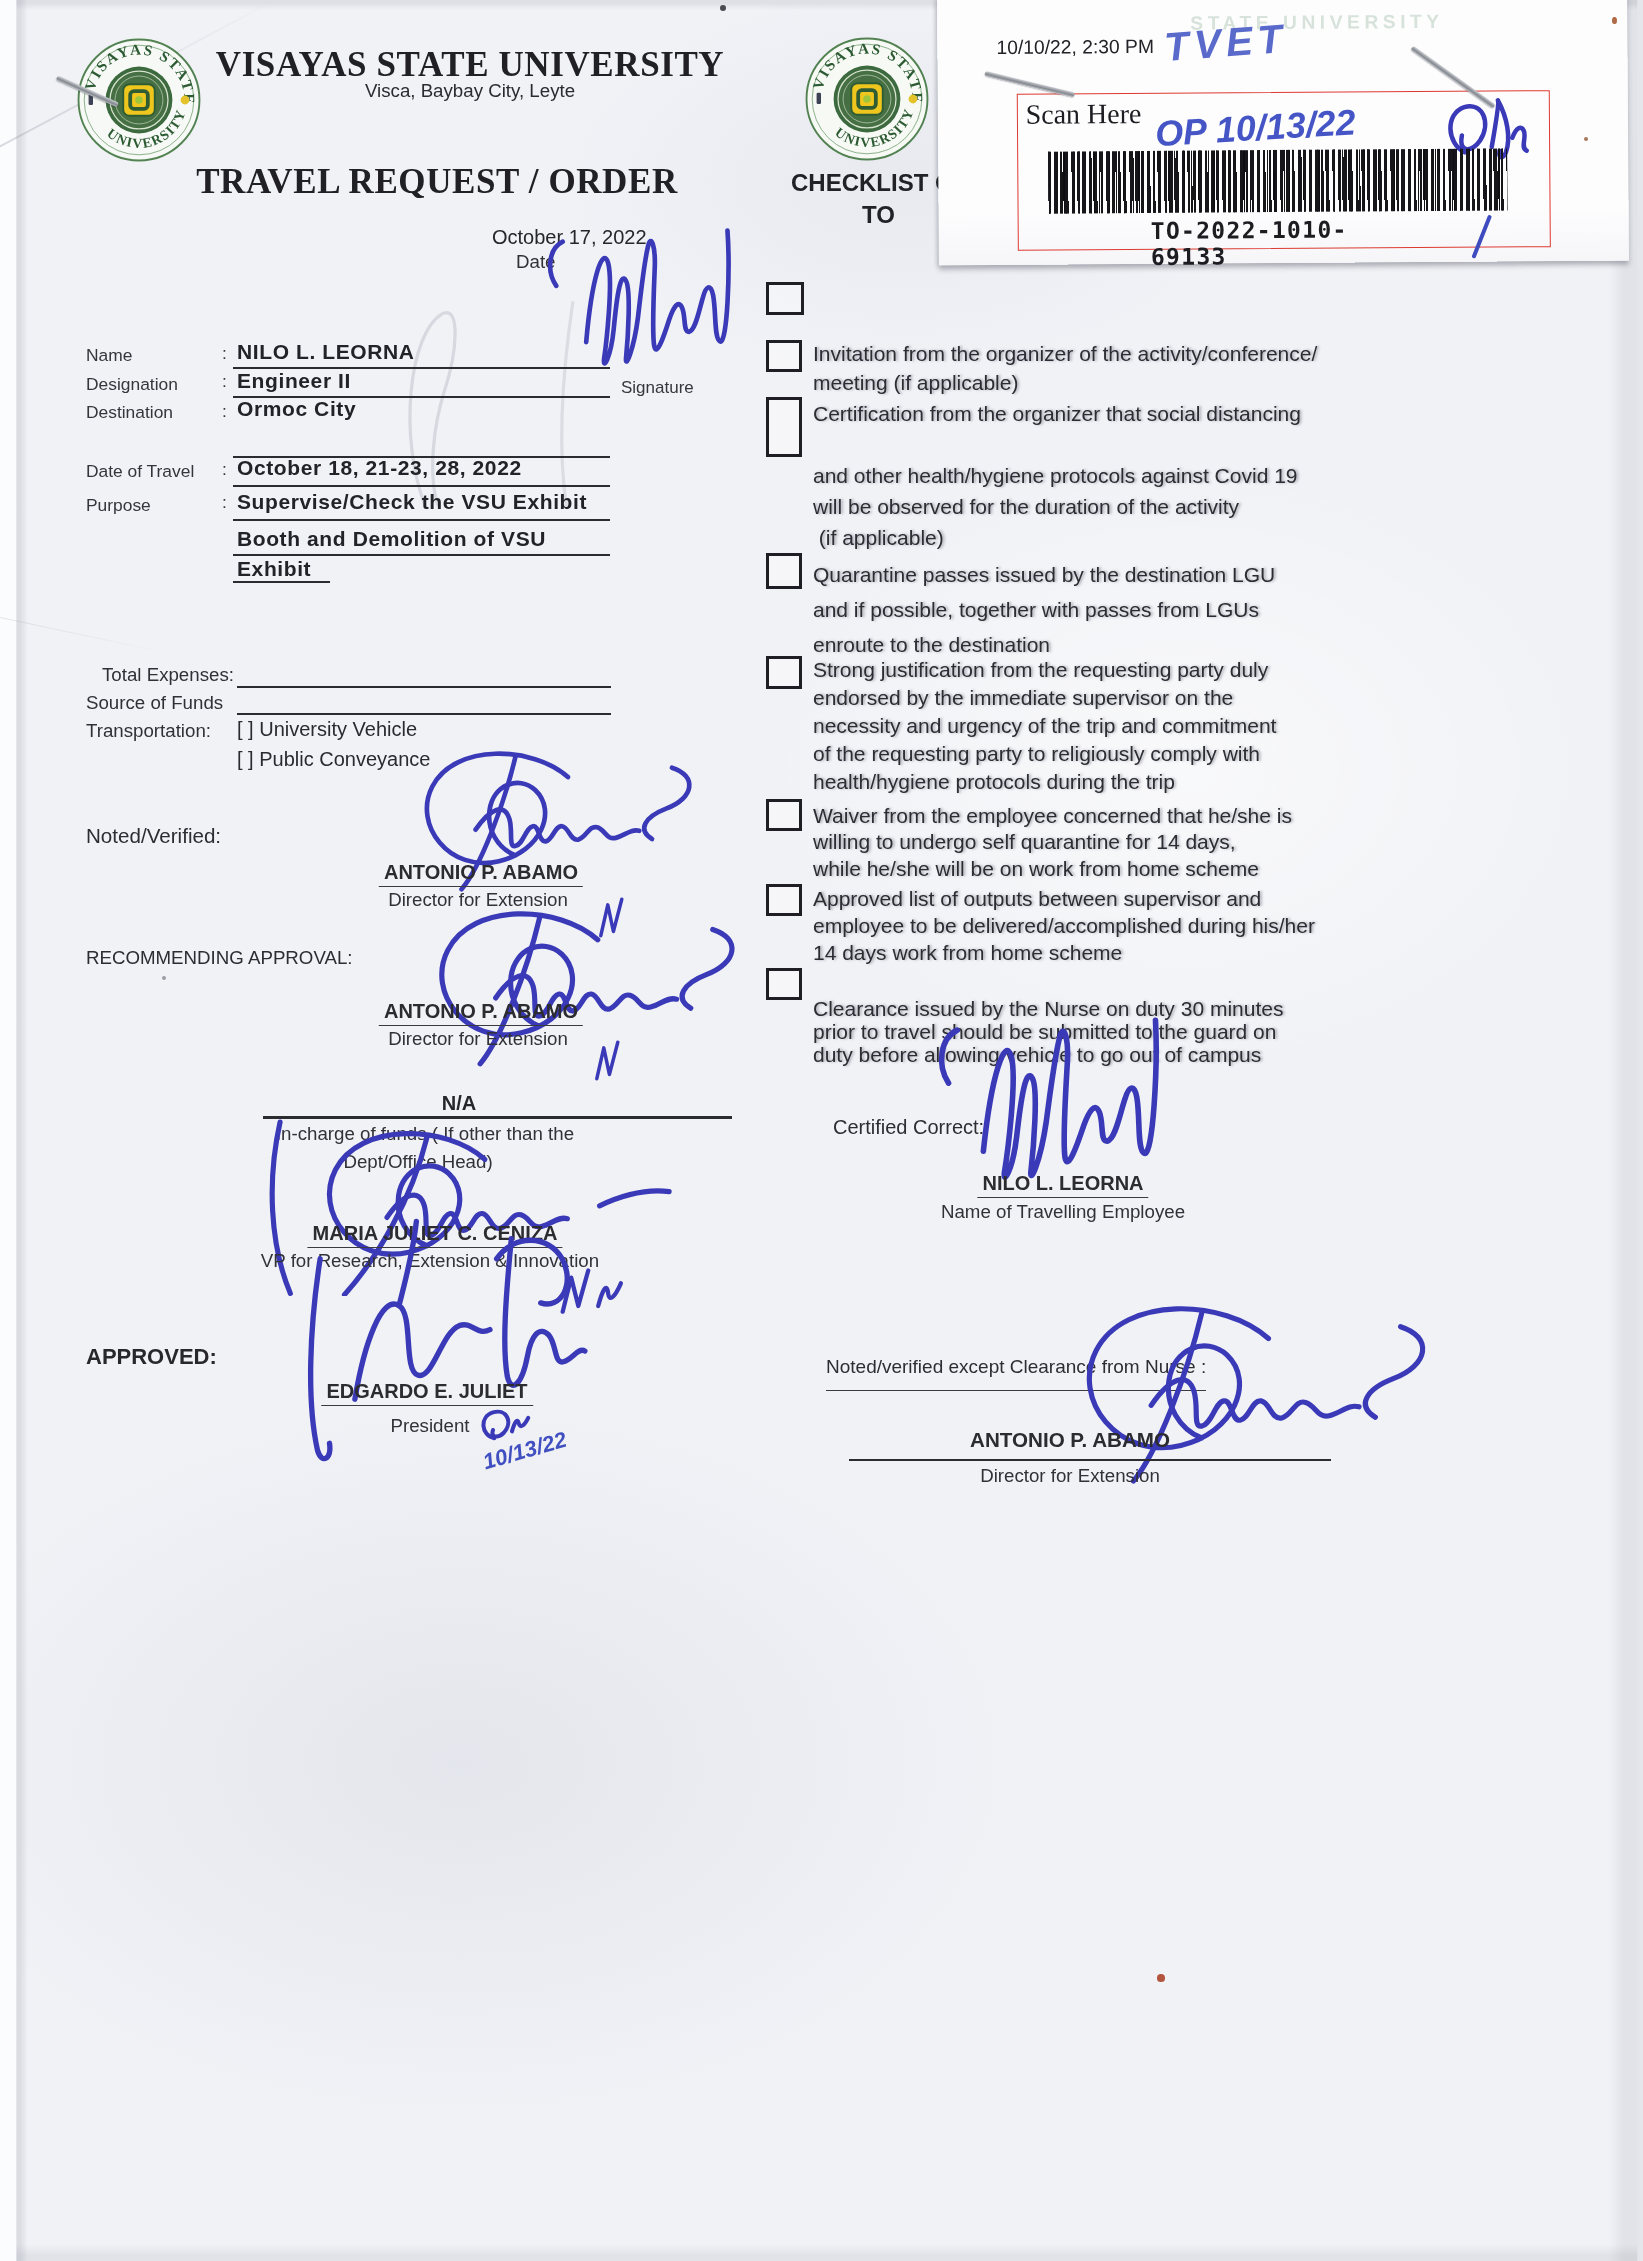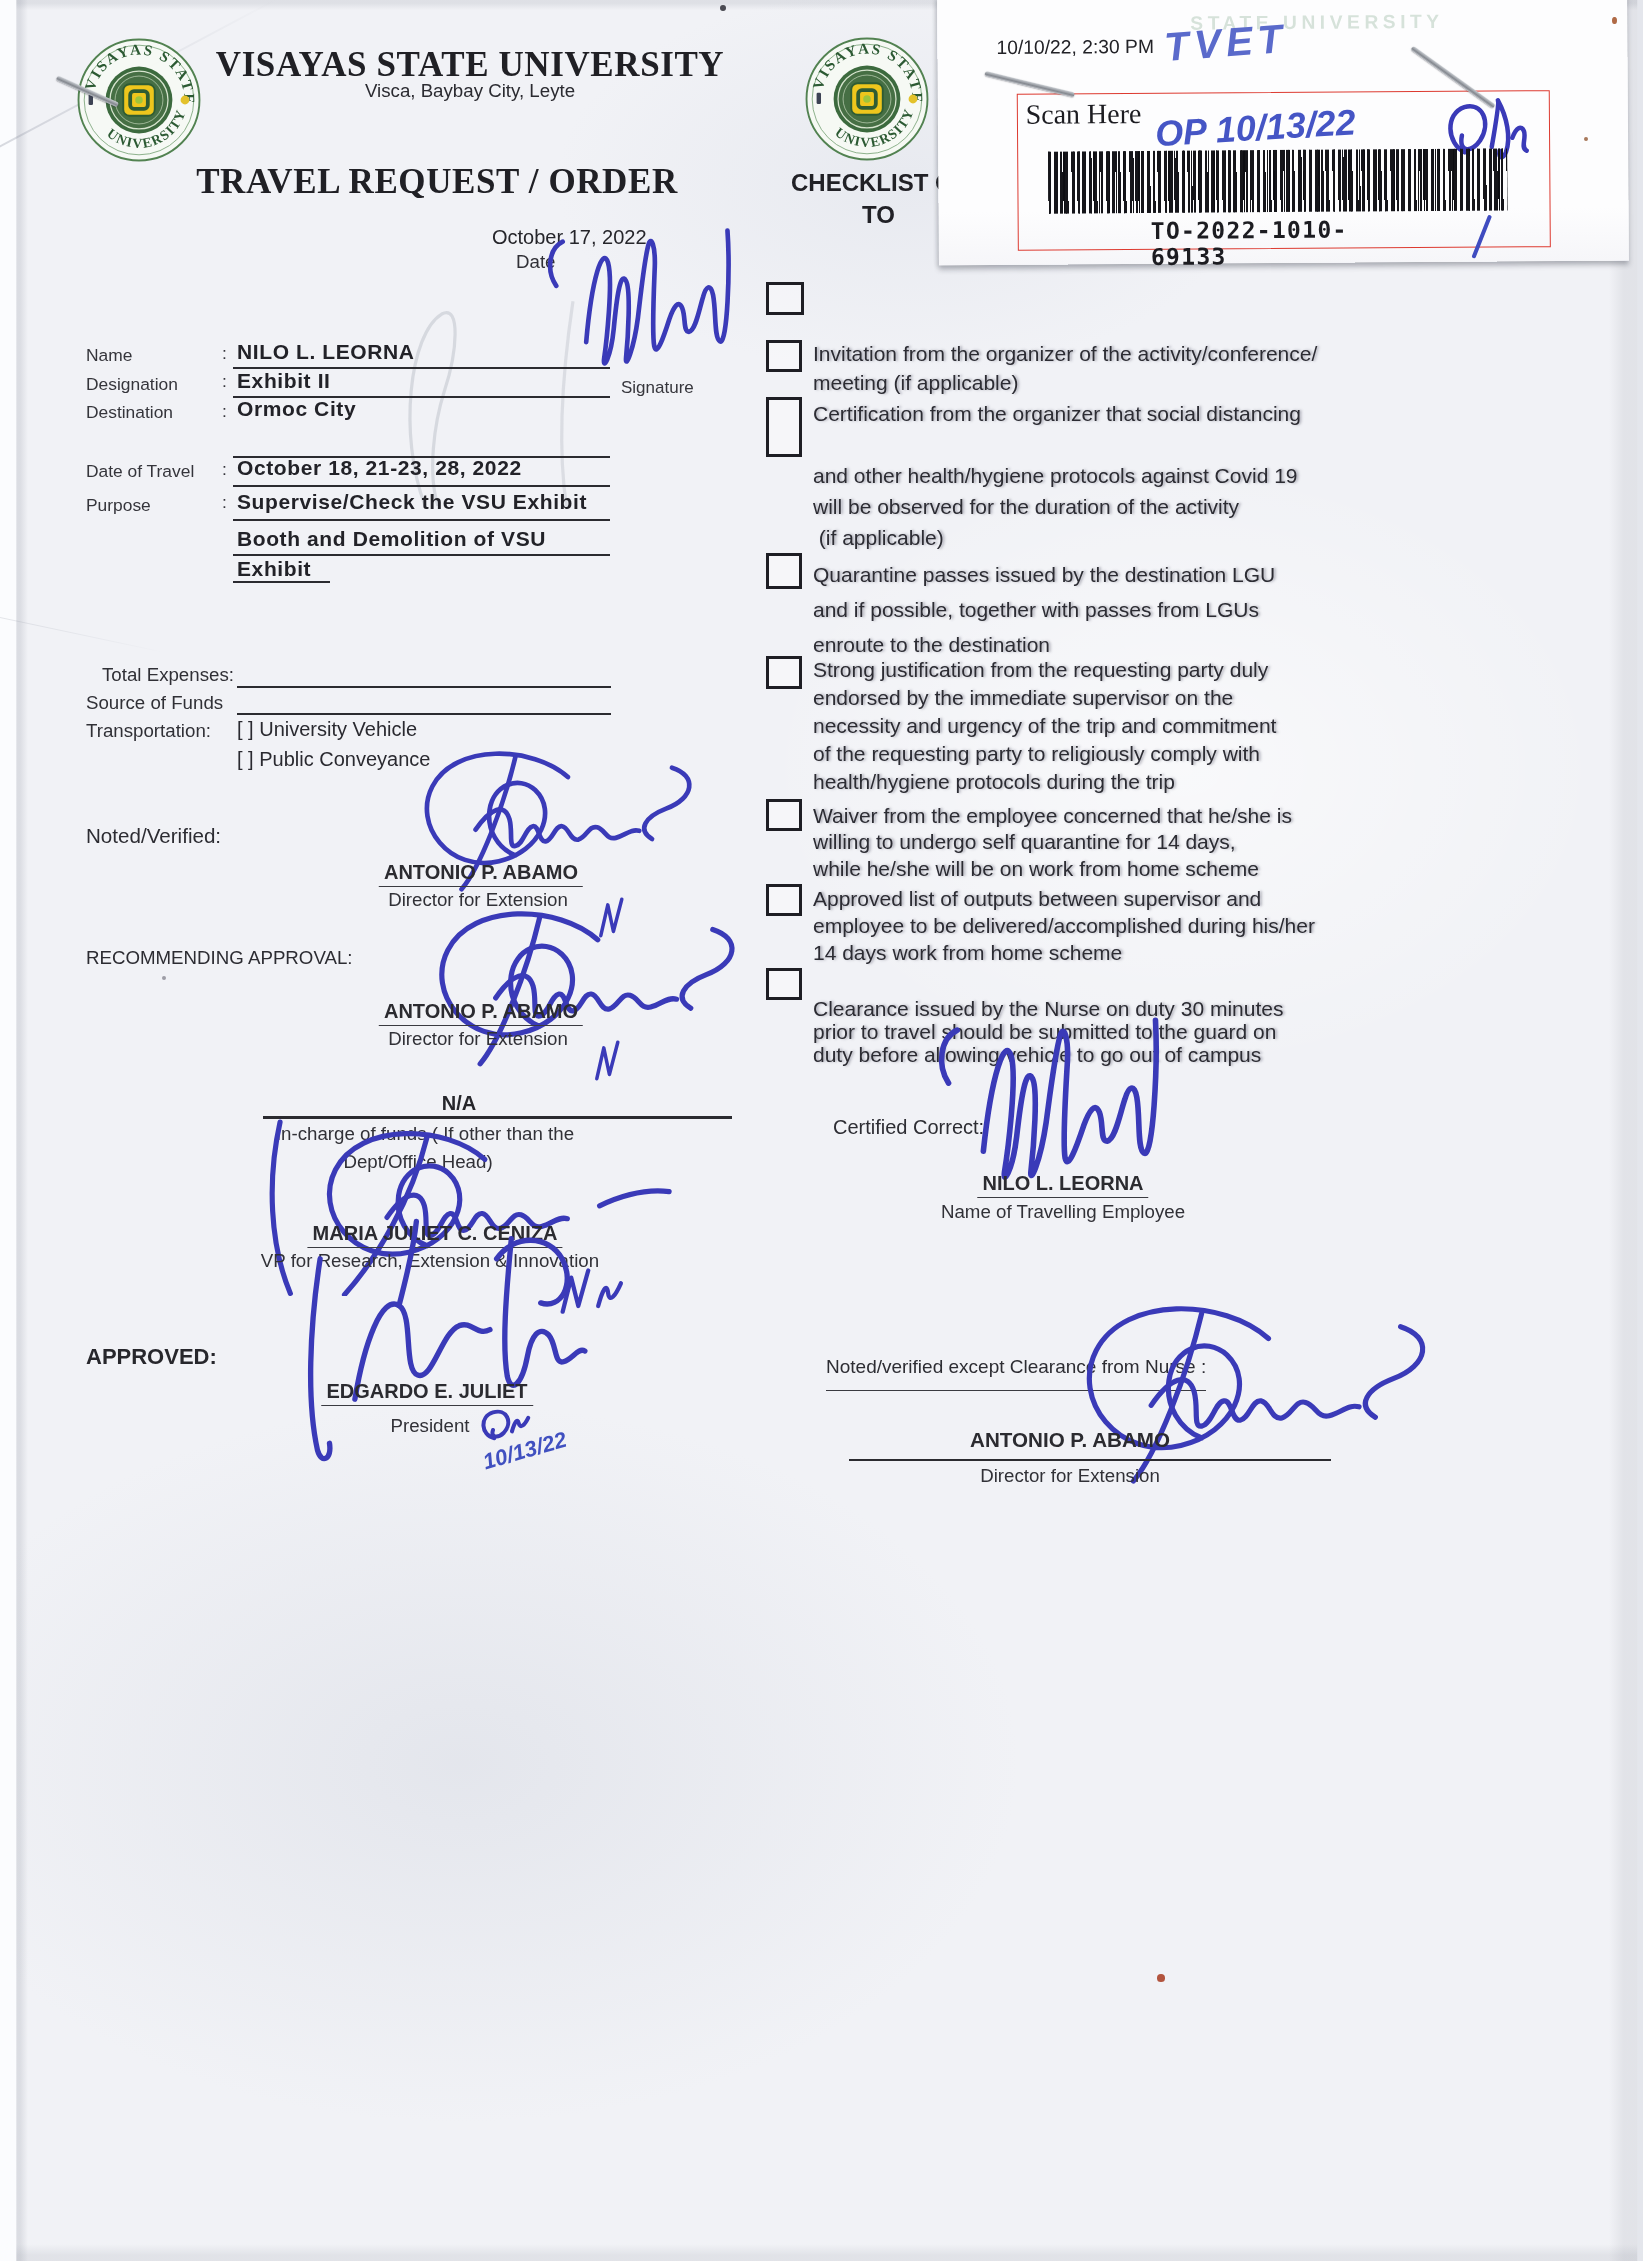--- a/index.html
+++ b/index.html
@@ -93,21 +93,21 @@
   </svg>
 
   <div class="lab" style="left:86px;top:345px;">Name</div>
   <div class="lab" style="left:222px;top:343px;">:</div>
   <div class="val" style="left:237px;top:340px;">NILO L. LEORNA</div>
   <div class="rule" style="left:233px;top:367px;width:377px;"></div>
   <div class="abs" style="left:621px;top:378px;font-size:17px;color:#36363c;">Signature</div>
 
   <div class="lab" style="left:86px;top:374px;">Designation</div>
   <div class="lab" style="left:222px;top:371px;">:</div>
-  <div class="val" style="left:237px;top:369px;">Exhibit II</div>
+  <div class="val" style="left:237px;top:369px;">Engineer II</div>
   <div class="rule" style="left:233px;top:396px;width:377px;"></div>
 
   <div class="lab" style="left:86px;top:402px;">Destination</div>
   <div class="lab" style="left:222px;top:401px;">:</div>
   <div class="val" style="left:237px;top:397px;">Ormoc City</div>
 
   <div class="rule" style="left:233px;top:456px;width:377px;"></div>
   <div class="lab" style="left:86px;top:461px;">Date of Travel</div>
   <div class="lab" style="left:222px;top:459px;">:</div>
   <div class="val" style="left:237px;top:456px;">October 18, 21-23, 28, 2022</div>

